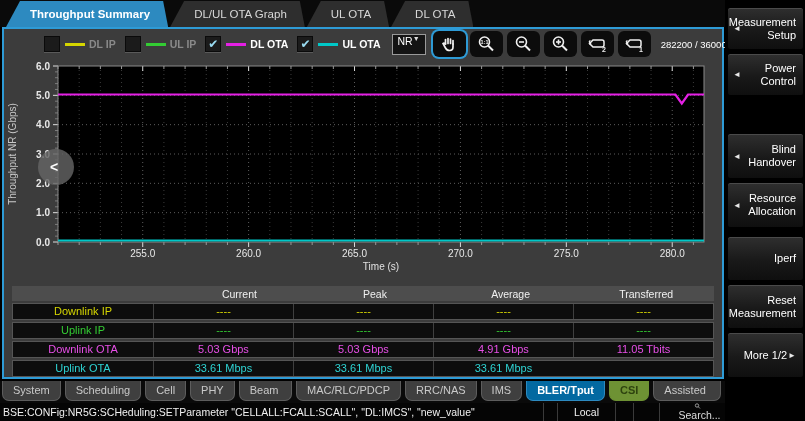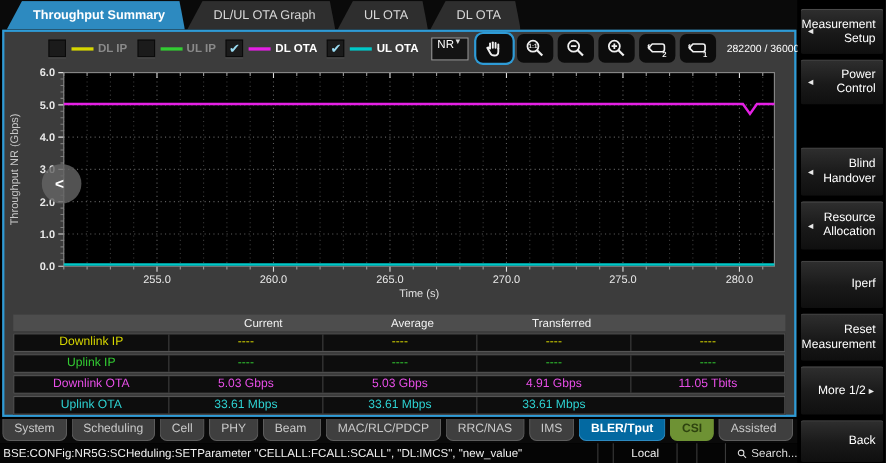--- a/index.html
+++ b/index.html
@@ -46,21 +46,21 @@
   .btab{height:19px;line-height:19px;padding:0 10px;margin-right:4px;font-size:11px;color:#c9c9c9;
         background:#3f3f3f;border:1px solid #5d5d5d;border-top:none;border-radius:0 0 7px 7px;}
   .btab.active{background:#0369a1;border-color:#2d8ac0;color:#fff;font-weight:bold;}
   .btab.highlight{background:#6e9234;border-color:#6e9234;color:#2e430f;font-weight:bold;}
   
   .statusbar{position:absolute;left:0;top:403px;width:725px;height:18px;background:#050505;
              display:flex;align-items:center;font-size:10.5px;color:#f0f0f0;}
   .st-cmd{flex:1;padding-left:3px;overflow:hidden;white-space:nowrap;}
   .st-cell{height:100%;border-left:1px solid #3a3a3a;display:flex;align-items:center;justify-content:center;box-sizing:border-box;}
   .st-sm{width:14px;} .st-local{width:58px;} .st-sm2{width:18px;} .st-sm3{width:26px;}
-  .st-search{width:66px;justify-content:flex-start;padding-left:10px;color:#ddd;}
+  .st-search{width:66px;justify-content:flex-start;padding-left:10px;color:#ddd;flex-direction:column;}
   .st-search span{margin-left:4px;}
   
   .sidebar{position:absolute;right:0;top:0;width:80px;height:421px;background:#000;}
   .side-btn{position:absolute;left:2px;width:77px;background:linear-gradient(#2f2f2f,#191919 55%,#0f0f0f);
             border:1px solid #000;border-radius:3px;box-shadow:inset 0 1px 0 #4a4a4a;box-sizing:border-box;
             display:flex;align-items:center;justify-content:flex-end;padding:0 7px 0 4px;color:#fff;font-size:11px;}
   .side-btn .lbl{white-space:pre-line;text-align:right;line-height:13px;}
   .side-btn .arr-l{position:absolute;left:5px;font-size:8px;color:#e8e8e8;}
   .side-btn .arr-r{font-size:8px;color:#e8e8e8;margin-left:1px;}
   svg text{font-family:"Liberation Sans",sans-serif;}
@@ -308,20 +308,21 @@
         <text x="12" y="95" text-anchor="middle" font-size="10" fill="#c8c8c8" transform="rotate(-90 12 95)">Throughput NR (Gbps)</text>
         <circle cx="52" cy="108" r="18" fill="rgba(100,100,100,0.82)"></circle>
         <text x="50" y="113" text-anchor="middle" font-size="14" fill="#fff" font-weight="bold">&lt;</text>
       </svg>
   </div>
 
   <div class="tput-table">
     <div class="thead">
       <div class="c"></div>
       <div class="c">Current</div>
+      <div class="c">Peak</div>
       <div class="c">Average</div>
       <div class="c">Transferred</div>
     </div>
     <div class="trow">
       <div class="c" style="color: rgb(214, 214, 0);">Downlink IP</div>
       <div class="c" style="color: rgb(214, 214, 0);">----</div>
       <div class="c" style="color: rgb(214, 214, 0);">----</div>
       <div class="c" style="color: rgb(214, 214, 0);">----</div>
       <div class="c" style="color: rgb(214, 214, 0);">----</div>
     </div>
@@ -405,17 +406,13 @@
   <div class="side-btn" style="top: 284px; height: 45px;">
     <span class="arr-l"></span>
     <span class="lbl">Reset
 Measurement</span>
   </div>
   <div class="side-btn" style="top: 332px; height: 46px;">
     <span class="arr-l"></span>
     <span class="lbl">More 1/2</span>
     <span class="arr-r">►</span>
   </div>
-  <div class="side-btn" style="top: 381px; height: 40px;">
-    <span class="arr-l"></span>
-    <span class="lbl">Back</span>
-  </div>
 </div>
 
 </body></html>

